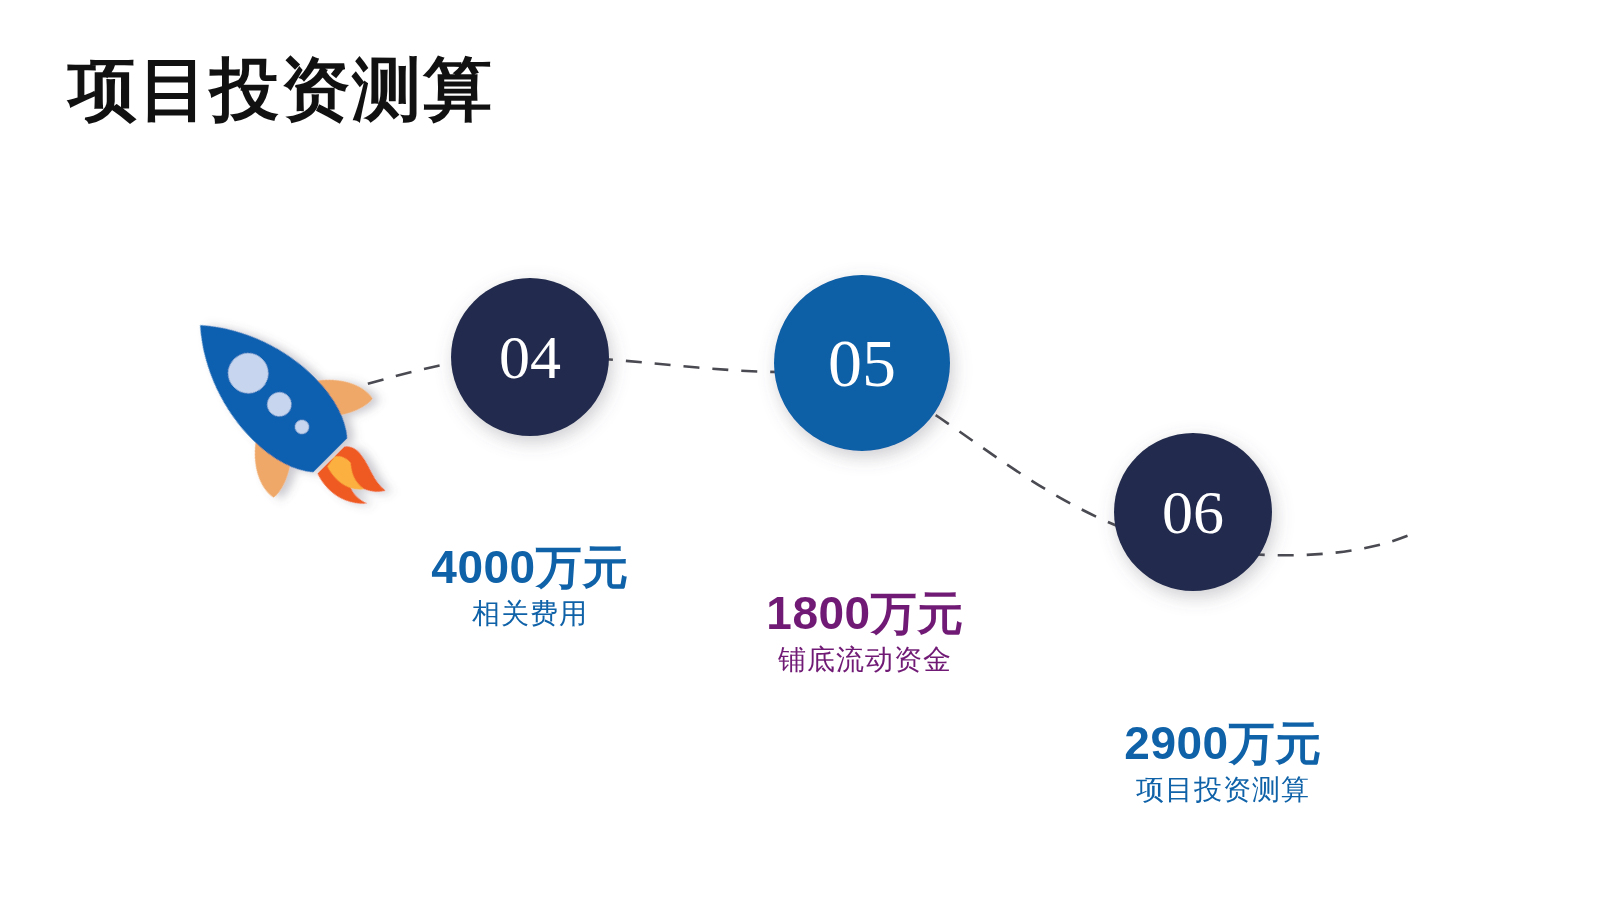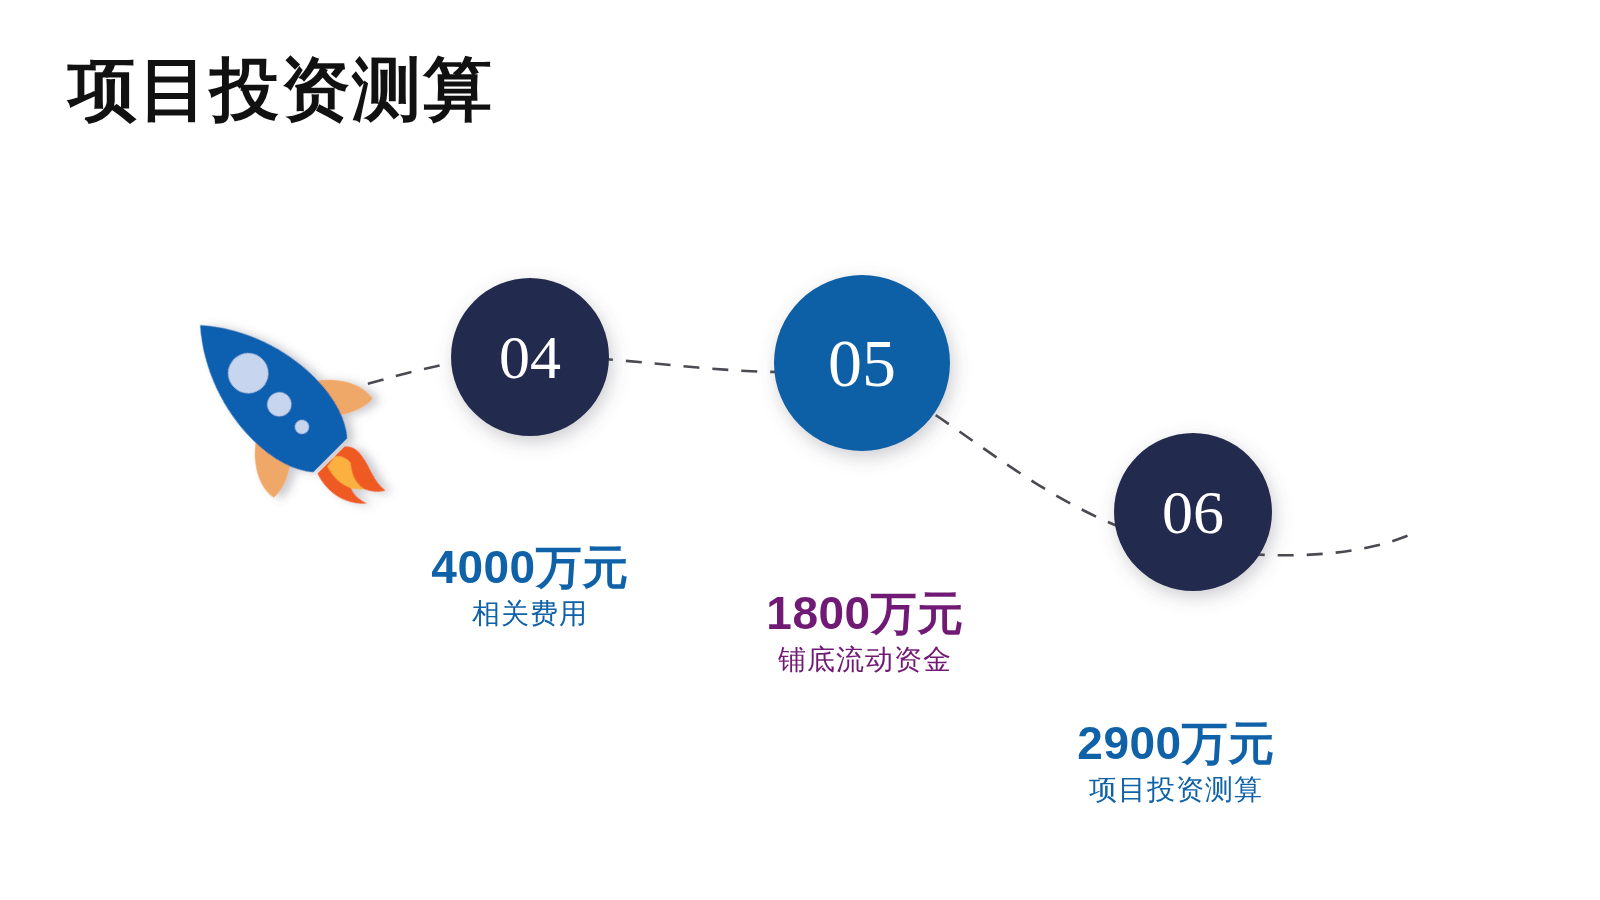--- a/index.html
+++ b/index.html
@@ -62,21 +62,21 @@
   .value-caption {
     font-size: 28px;
     font-weight: 400;
     letter-spacing: 1px;
     display: block;
     margin-top: 10px;
   }
 
   #value-block-04 { left: 330px; top: 544px; width: 400px; }
   #value-block-05 { left: 665px; top: 590px; width: 400px; }
-  #value-block-06 { left: 976px; top: 720px; width: 400px; }
+  #value-block-06 { left: 1023px; top: 720px; width: 400px; }
 
   
   .circle-number {
     font-family: "Liberation Serif", "DejaVu Serif", serif;
     fill: #ffffff;
   }
 </style>
 </head>
 <body>
 

